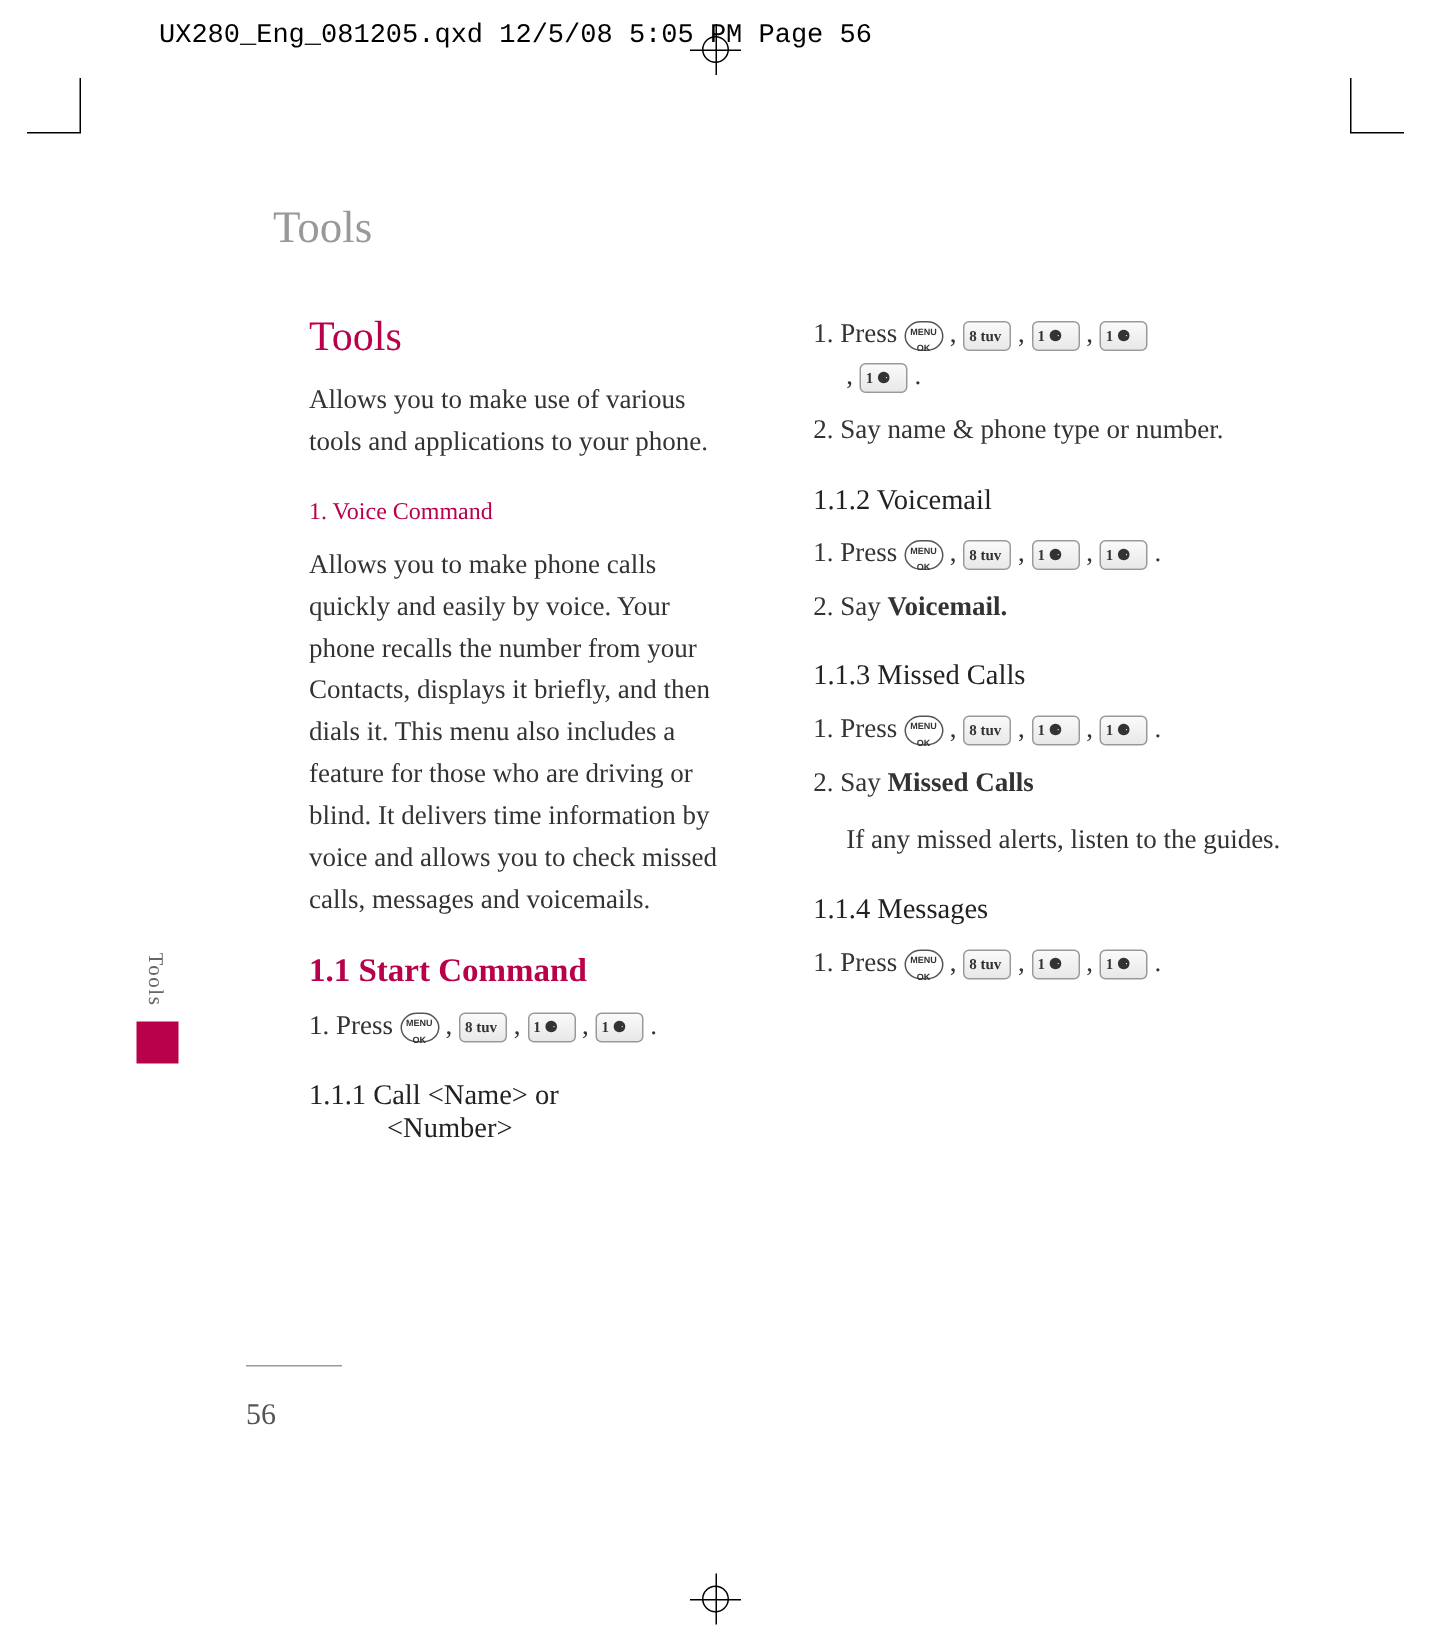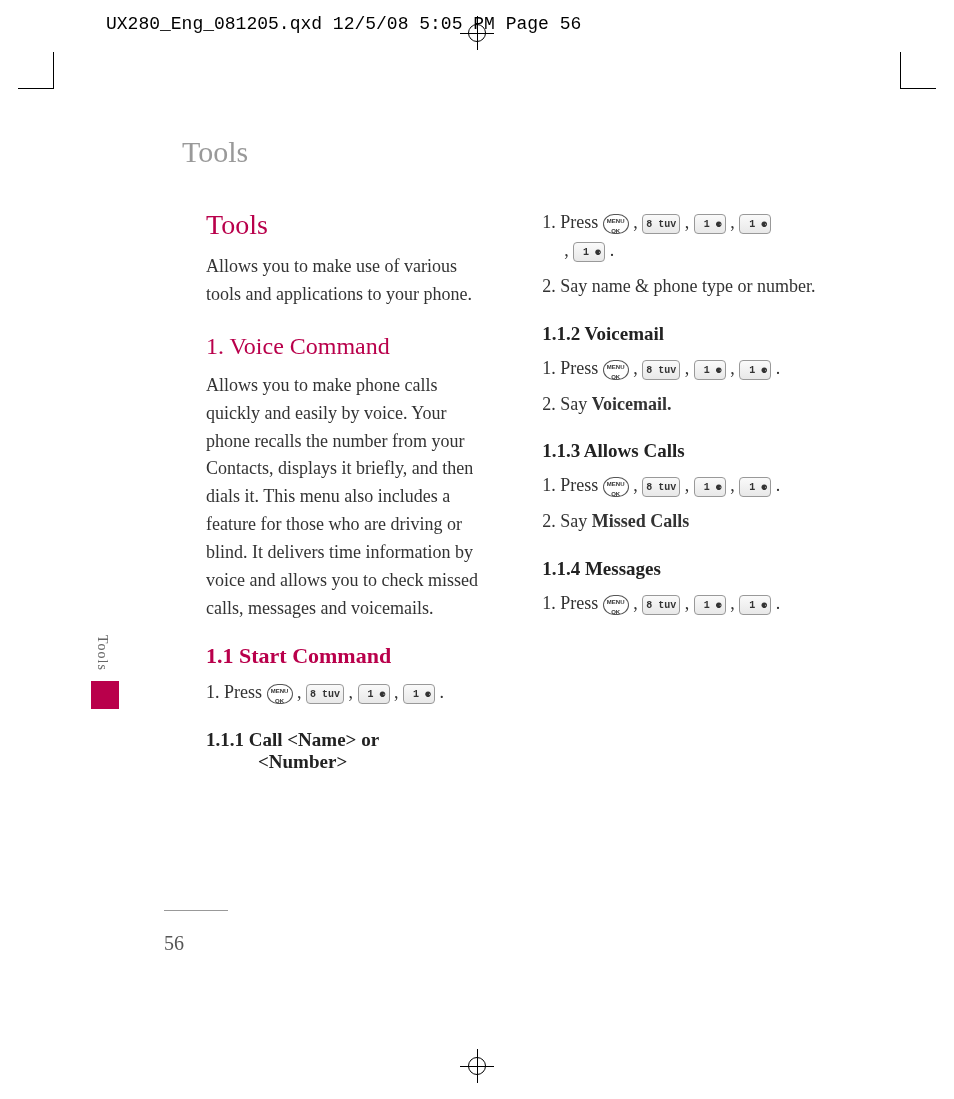--- a/index.html
+++ b/index.html
@@ -116,34 +116,34 @@
   }
   .col-left { padding-left: 42px; }
   .h-pink-big {
     color: #b9004b;
     font-size: 28px;
     font-weight: 500;
     margin-bottom: 12px;
   }
   .h-pink-med {
     color: #b9004b;
-    font-size: 24px;
+    font-size: 16px;
     font-weight: 400;
     margin-top: 24px;
     margin-bottom: 12px;
   }
   .h-pink-sm {
     color: #b9004b;
     font-size: 22px;
     font-weight: 700;
     margin-top: 20px;
     margin-bottom: 10px;
   }
   .h-bold {
-    font-weight: bold;
+    font-weight: normal;
     font-size: 19px;
     margin-top: 22px;
     margin-bottom: 10px;
     color: #222;
   }
   p, .step {
     font-size: 18px;
     line-height: 1.55;
     color: #333;
     margin-bottom: 8px;
@@ -174,22 +174,22 @@
   }
   .key-ok::before { content: 'MENU\A OK'; white-space: pre; font-weight: bold; font-size: 6px; }
   .key {
     display: inline-block;
     min-width: 32px;
     height: 20px;
     border: 1px solid #999;
     border-radius: 4px;
     background: linear-gradient(to bottom, #fafafa, #e8e8e8);
     font-size: 10px;
-    font-family: Liberation Mono, monospace;
-    text-align: right;
+    font-family: Liberation Serif, serif;
+    text-align: left;
     line-height: 20px;
     vertical-align: middle;
     text-indent: 0;
     padding: 0 3px;
     color: #333;
     font-weight: bold;
   }
   .page-num {
     position: absolute;
     bottom: 30px;
@@ -272,31 +272,32 @@
         <span class="key-ok"></span> ,
         <span class="key">8 tuv</span> ,
         <span class="key">1 ⚈</span> ,
         <span class="key">1 ⚈</span>
         <span> .</span>
       </div>
       <div class="step">
         <span>2. Say </span><span class="bold">Voicemail.</span>
       </div>
 
-      <div class="h-bold">1.1.3 Allows Calls</div>
+      <div class="h-bold">1.1.3 Missed Calls</div>
       <div class="step">
         <span>1. Press </span>
         <span class="key-ok"></span> ,
         <span class="key">8 tuv</span> ,
         <span class="key">1 ⚈</span> ,
         <span class="key">1 ⚈</span>
         <span> .</span>
       </div>
       <div class="step">
         <span>2. Say </span><span class="bold">Missed Calls</span>
+        <span class="indent" style="margin-top:10px;">If any missed alerts, listen to the guides.</span>
       </div>
 
       <div class="h-bold">1.1.4 Messages</div>
       <div class="step">
         <span>1. Press </span>
         <span class="key-ok"></span> ,
         <span class="key">8 tuv</span> ,
         <span class="key">1 ⚈</span> ,
         <span class="key">1 ⚈</span>
         <span> .</span>

